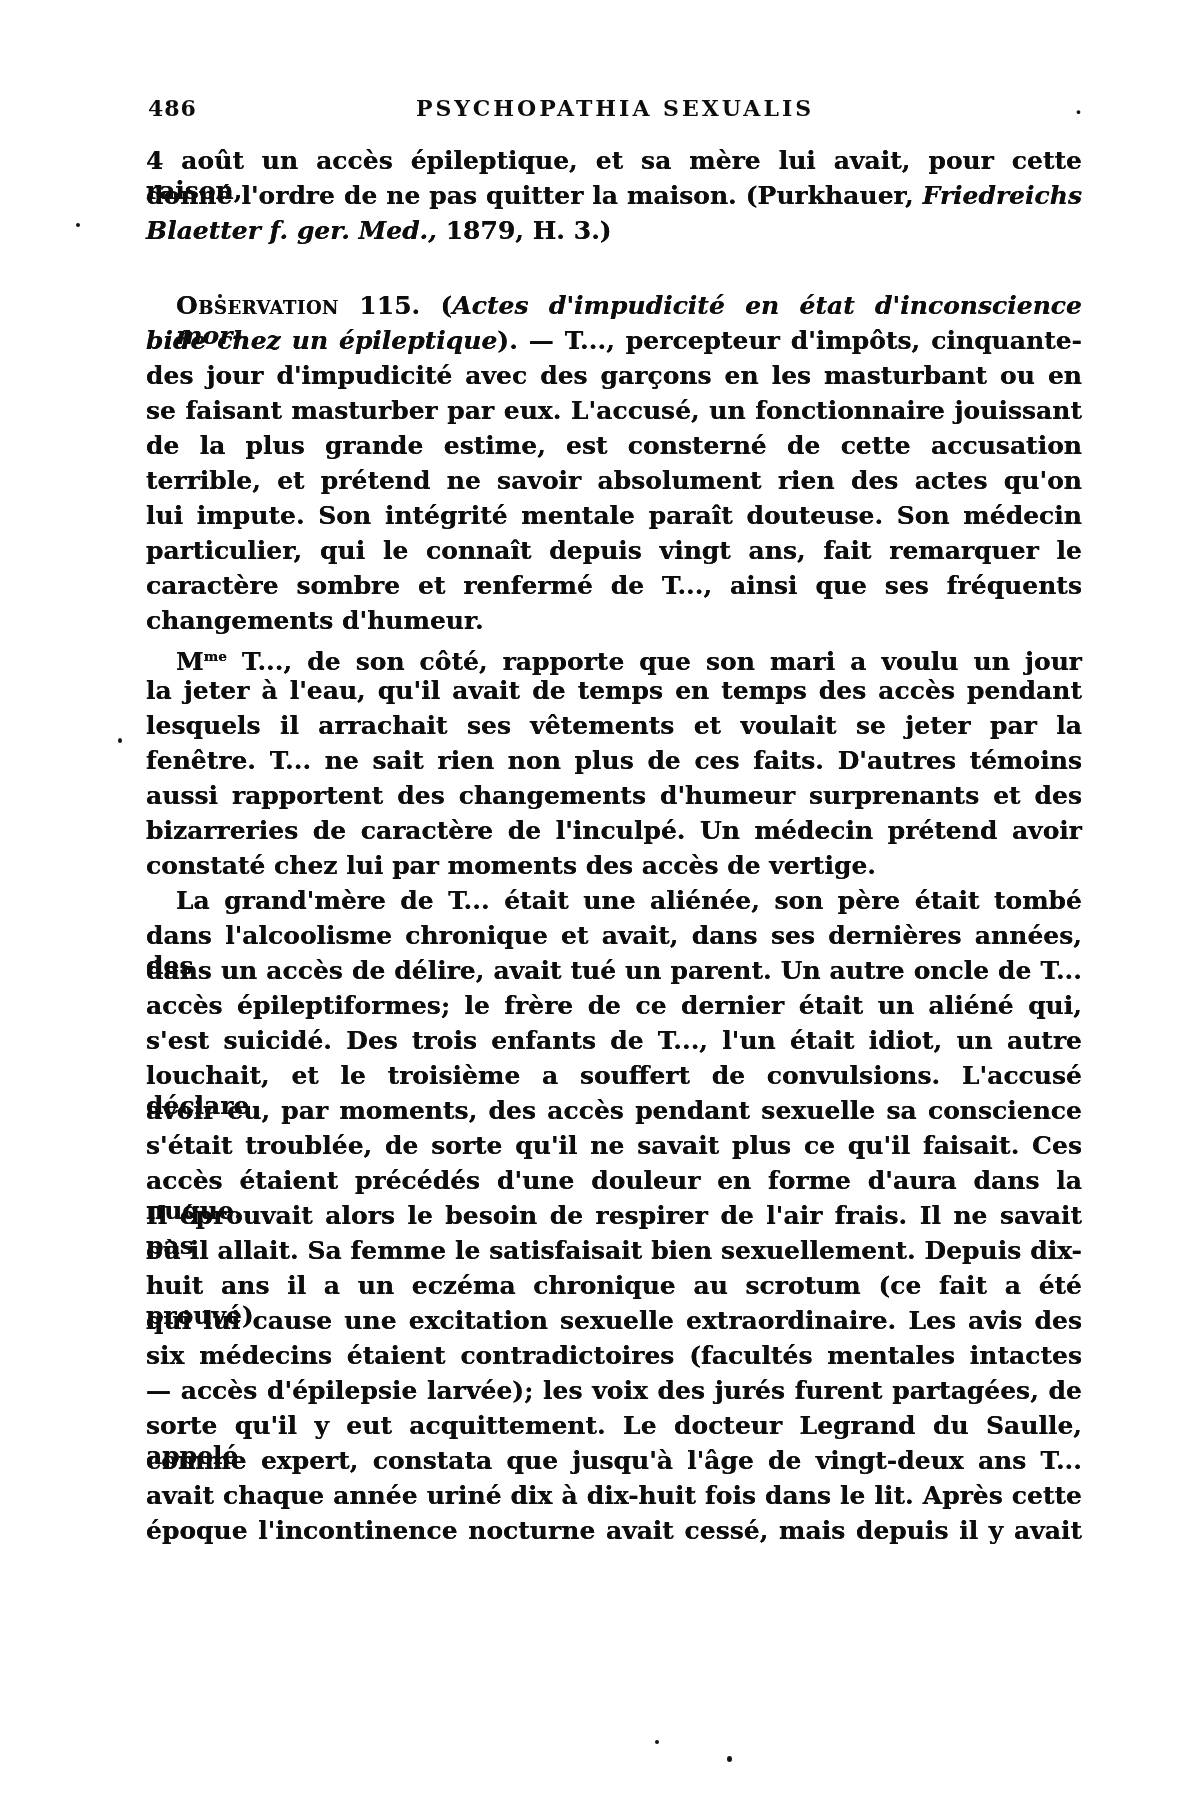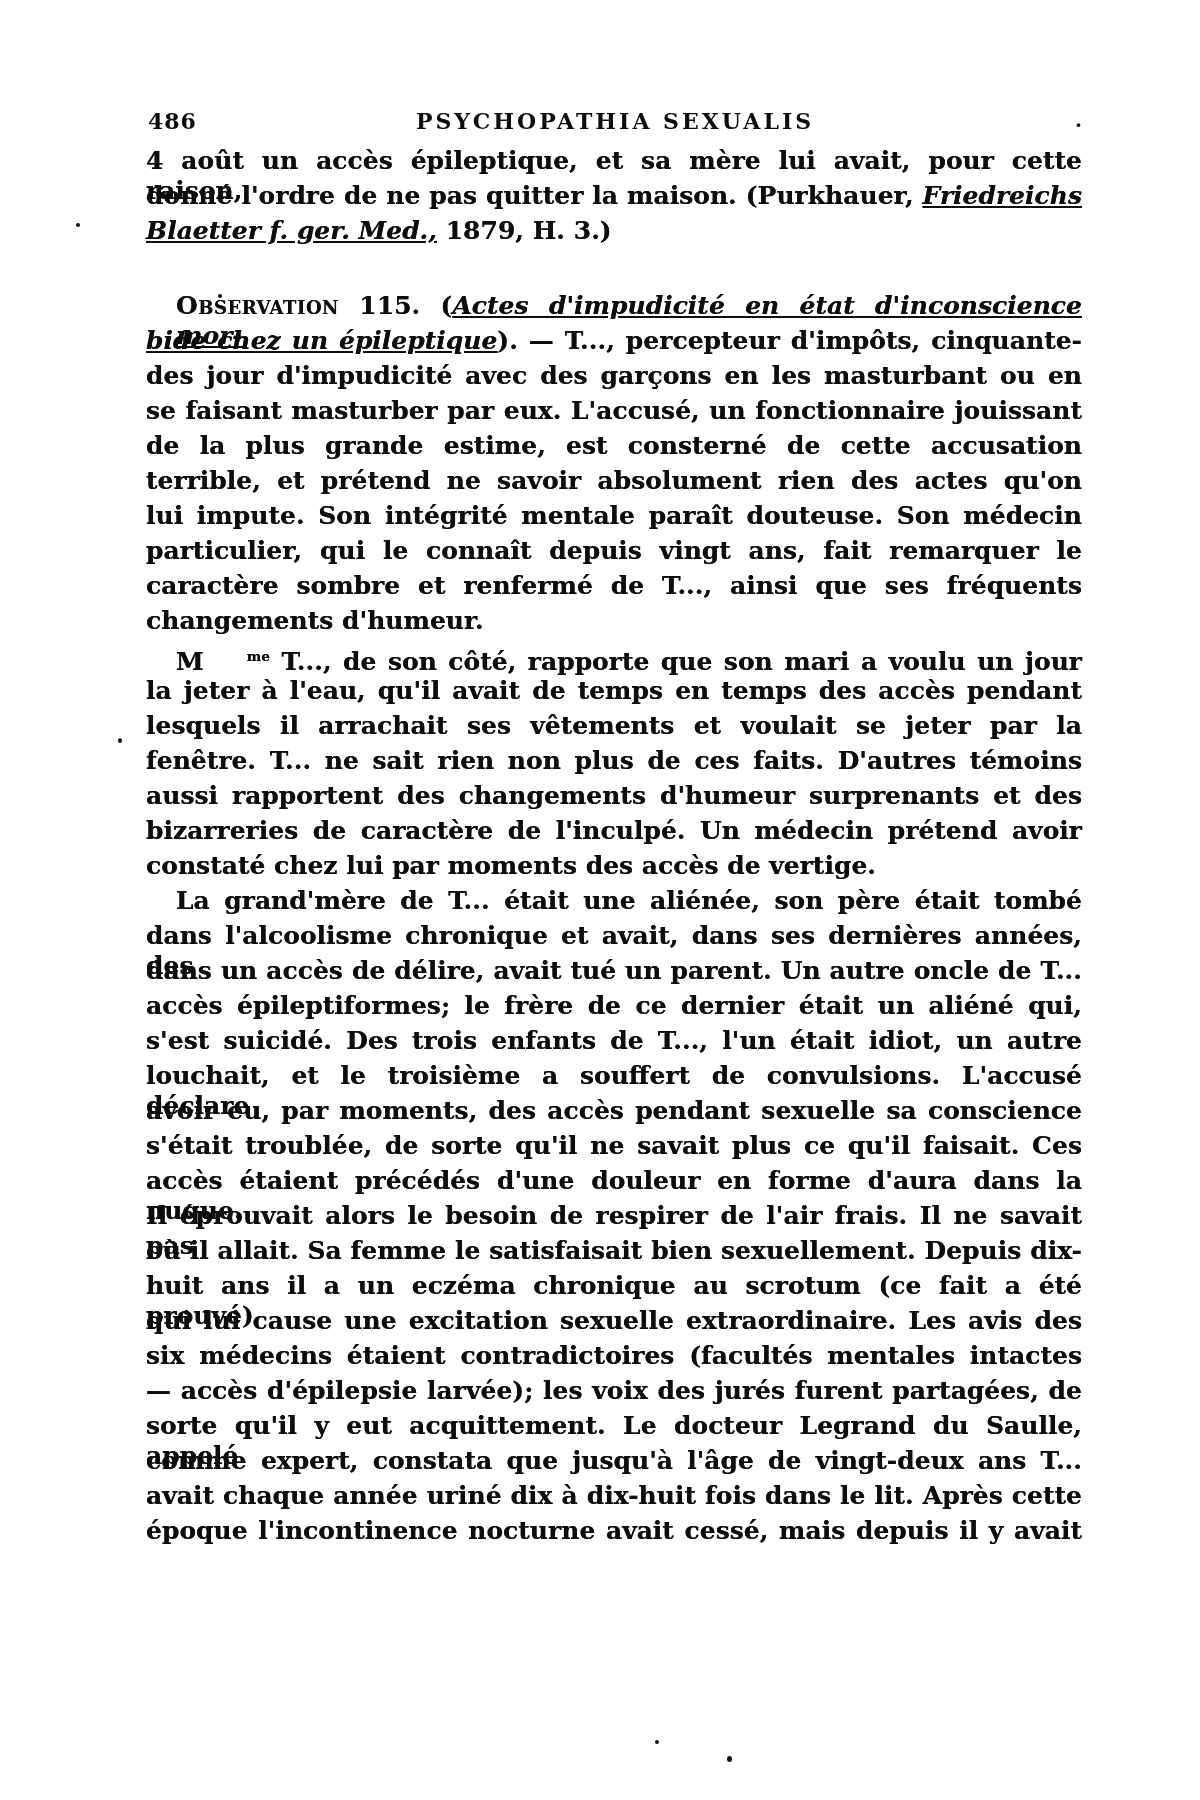--- a/index.html
+++ b/index.html
@@ -8,21 +8,21 @@
     width: 1200px;
     height: 1800px;
     margin: 0 auto;
     background: #ffffff;
     overflow: hidden;
     font-family: "DejaVu Serif", "Liberation Serif", serif;
     color: #0d0d0d;
   }
   .page-header {
     position: absolute;
-    top: 108px;
+    top: 95px;
     left: 148px;
     width: 934px;
     display: flex;
     align-items: flex-start;
     font-weight: 700;
     font-size: 22px;
   }
   .page-number { width: 120px; letter-spacing: 1px; }
   .running-title {
     flex: 1;
@@ -46,23 +46,23 @@
   .para.space-before { margin-top: 40px; }
   .line {
     text-align: justify;
     text-align-last: justify;
     white-space: normal;
     height: 35px;
     overflow: visible;
   }
   .line.end { text-align-last: left; }
   .line.indent { padding-left: 30px; }
-  .it  { font-style: italic; text-decoration: underline; }
+  .it  { font-style: italic; }
   .sc  { font-variant: small-caps; letter-spacing: 0.5px; }
-  .sup { font-size: 0.55em; vertical-align: super; margin-left: 43px; }
+  .sup { font-size: 0.55em; vertical-align: super; }
   .scan-speck {
     position: absolute;
     background: #141414;
     border-radius: 50%;
   }
 </style>
 </head>
 <body>
 
 <div class="page">

